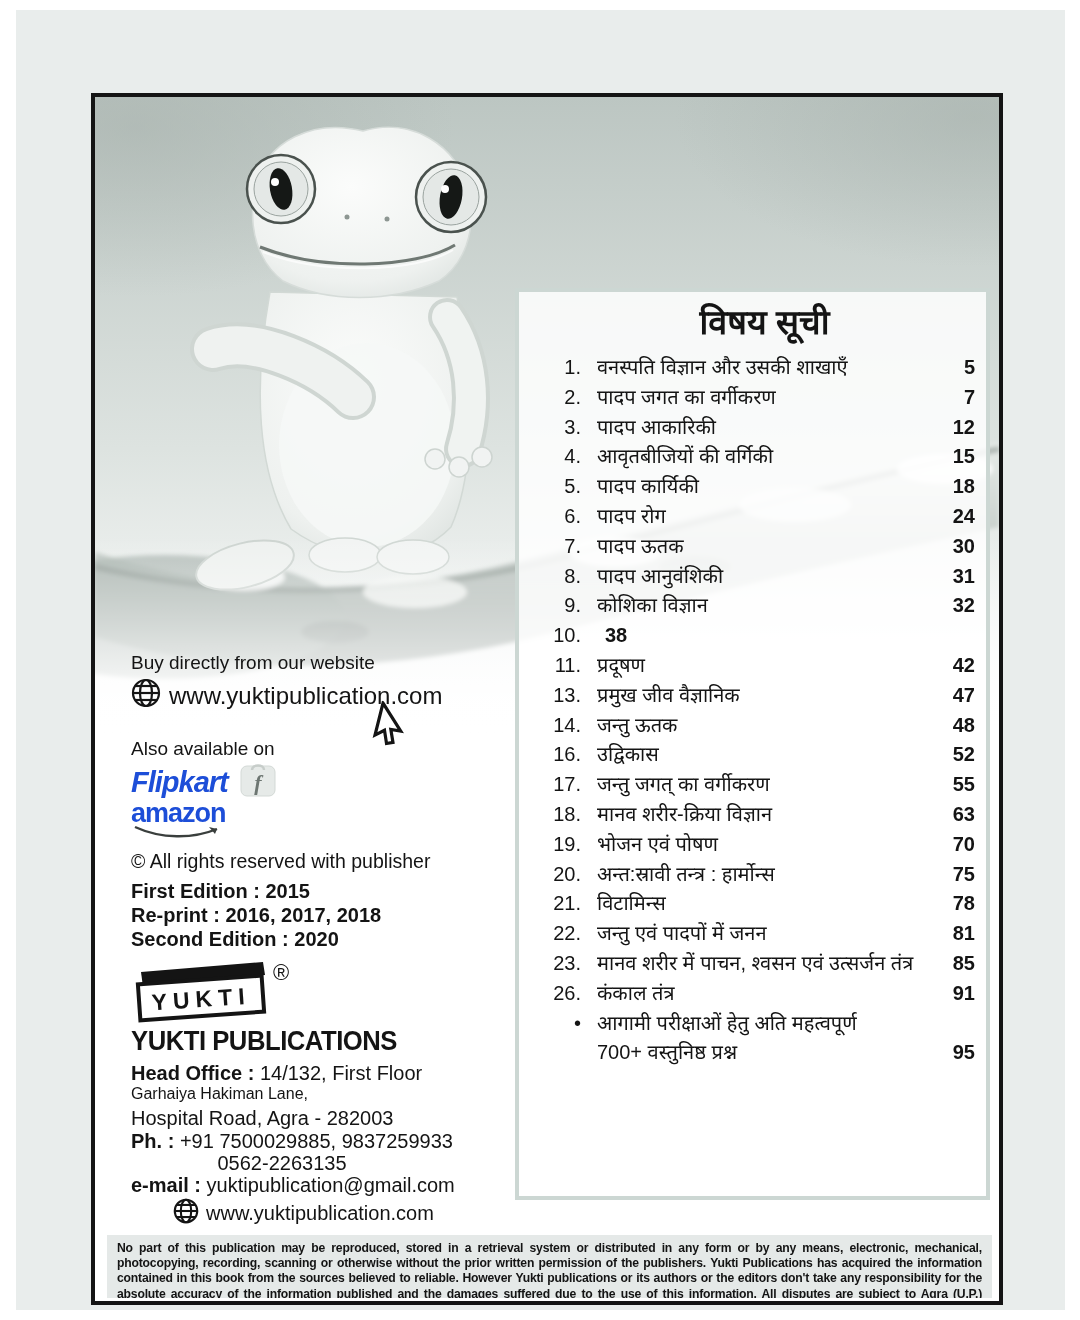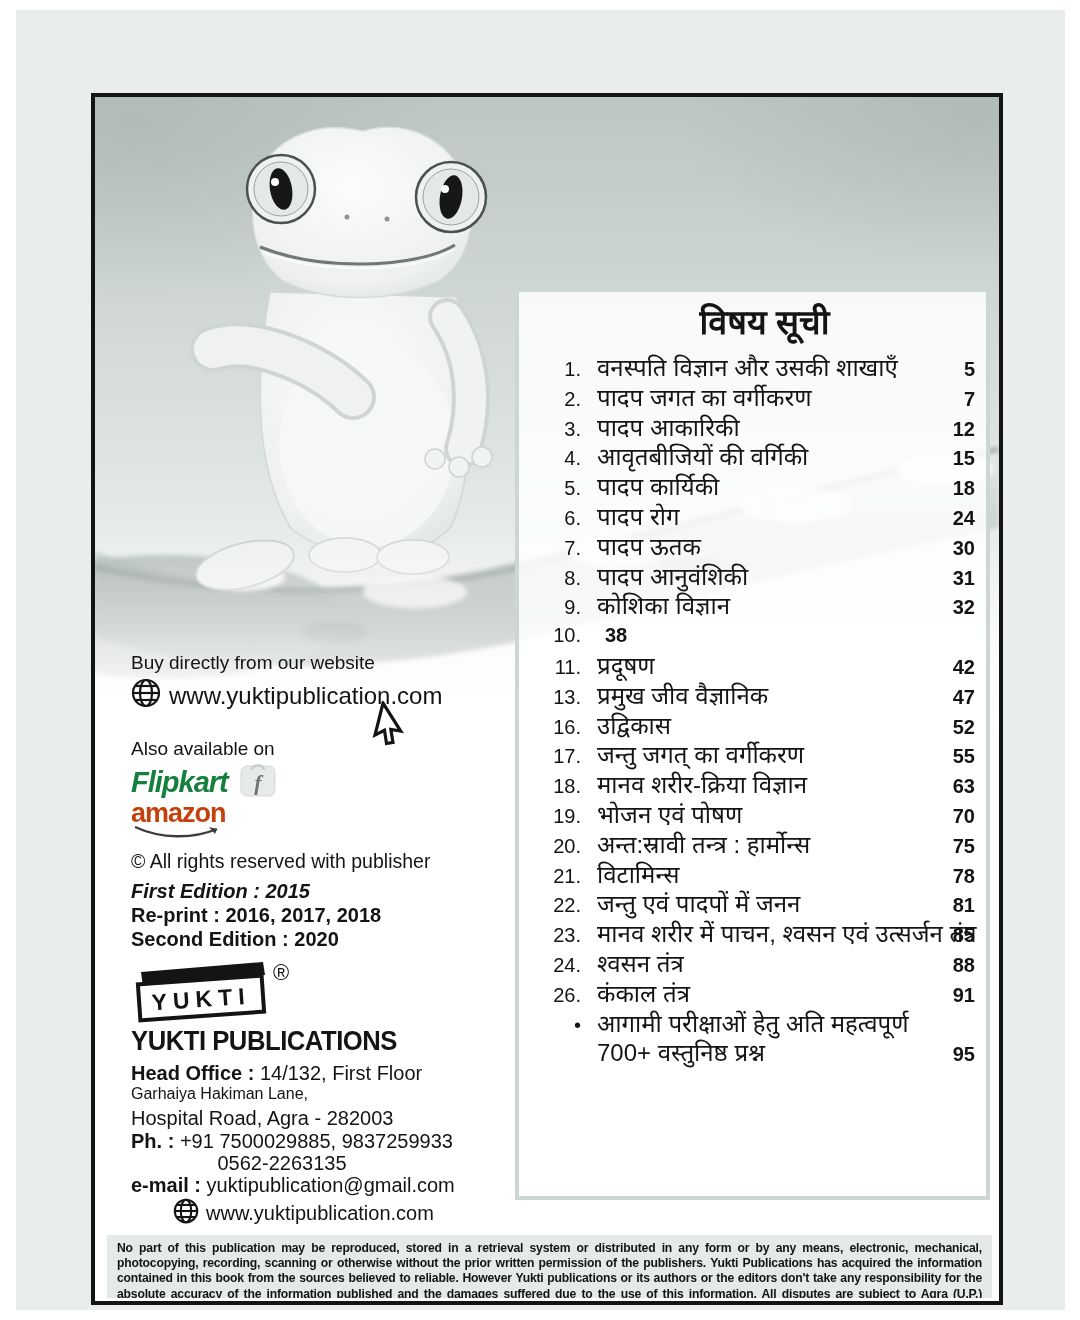--- a/index.html
+++ b/index.html
@@ -9,37 +9,37 @@
   .frame{position:absolute;left:75px;top:83px;width:904px;height:1204px;border:4px solid #141414;background:#fff;}
   .photo{position:absolute;left:0;top:0;z-index:0;}
 
   
   .toc{position:absolute;left:420px;top:191px;width:467px;height:904px;z-index:2;
        border:4px solid #ccd7d3;background:rgba(255,255,255,0.84);box-sizing:content-box;}
   .toc-title{margin-top:10px;padding-left:24px;text-align:center;font-size:34px;font-weight:bold;line-height:40px;}
   .toc-list{margin-top:11px;}
   .toc-row{display:flex;align-items:baseline;height:29.8px;line-height:29.8px;padding:0 11px 0 18px;}
   .toc-num{flex:0 0 44px;text-align:right;margin-right:16px;font-size:20px;}
-  .toc-entry{flex:1 1 auto;min-width:0;font-size:24px;white-space:nowrap;}
+  .toc-entry{flex:1 1 auto;min-width:0;font-size:20px;white-space:nowrap;}
   .toc-page{font-size:20px;font-weight:bold;margin-left:8px;}
 
   
   .leftcol{position:absolute;left:36px;top:555px;width:360px;height:620px;z-index:1;}
   .lc{position:absolute;left:0;white-space:nowrap;}
   .buy{top:0;font-size:19px;}
   .webrow{top:26px;display:flex;align-items:center;font-size:24px;}
   .webrow .gicon{margin-right:8px;}
   .cursor{position:absolute;left:238px;top:52px;}
   .also{top:86px;font-size:19px;}
   .flipkart-row{top:108px;display:flex;align-items:center;}
-  .flipkart-word{font-size:29px;font-weight:bold;font-style:italic;color:#15803d;letter-spacing:-1px;}
+  .flipkart-word{font-size:29px;font-weight:bold;font-style:italic;color:#1d4ed8;letter-spacing:-1px;}
   .amazon-row{top:146px;}
-  .amazon-word{font-size:27px;font-weight:bold;letter-spacing:-1px;color:#c2410c;}
+  .amazon-word{font-size:27px;font-weight:bold;letter-spacing:-1px;color:#1d4ed8;}
   .rights{top:198px;font-size:19.5px;}
-  .ed1{top:228px;font-size:20px;font-weight:bold;font-style:italic;}
+  .ed1{top:228px;font-size:20px;font-weight:bold;}
   .ed2{top:252px;font-size:20px;font-weight:bold;}
   .ed3{top:276px;font-size:20px;font-weight:bold;}
   .logo{top:308px;}
   .pubname{top:374px;font-size:27px;font-weight:bold;letter-spacing:-0.5px;transform:scaleX(0.95);transform-origin:left;}
   .addr1{top:410px;font-size:20px;}
   .addr2{top:433px;font-size:16px;}
   .addr3{top:455px;font-size:20px;}
   .phone1{top:478px;font-size:20px;}
   .phone2{top:500px;font-size:20px;width:302px;text-align:center;}
   .emailln{top:522px;font-size:20px;}
@@ -209,20 +209,25 @@
               <span class="toc-page">42</span>
             </div>
 
 
             <div class="toc-row">
               <span class="toc-num">13.</span>
               <span class="toc-entry">प्रमुख जीव वैज्ञानिक</span>
               <span class="toc-page">47</span>
             </div>
 
+            <div class="toc-row">
+              <span class="toc-num">14.</span>
+              <span class="toc-entry">जन्तु ऊतक</span>
+              <span class="toc-page">48</span>
+            </div>
 
 
             <div class="toc-row">
               <span class="toc-num">16.</span>
               <span class="toc-entry">उद्विकास</span>
               <span class="toc-page">52</span>
             </div>
 
             <div class="toc-row">
               <span class="toc-num">17.</span>
@@ -259,25 +264,20 @@
               <span class="toc-entry">जन्तु एवं पादपों में जनन</span>
               <span class="toc-page">81</span>
             </div>
 
             <div class="toc-row">
               <span class="toc-num">23.</span>
               <span class="toc-entry">मानव शरीर में पाचन, श्वसन एवं उत्सर्जन तंत्र</span>
               <span class="toc-page">85</span>
             </div>
 
-            <div class="toc-row">
-              <span class="toc-num">24.</span>
-              <span class="toc-entry">श्वसन तंत्र</span>
-              <span class="toc-page">88</span>
-            </div>
 
 
             <div class="toc-row">
               <span class="toc-num">26.</span>
               <span class="toc-entry">कंकाल तंत्र</span>
               <span class="toc-page">91</span>
             </div>
           </div>
         <div class="toc-row">
           <span class="toc-num">•</span>

